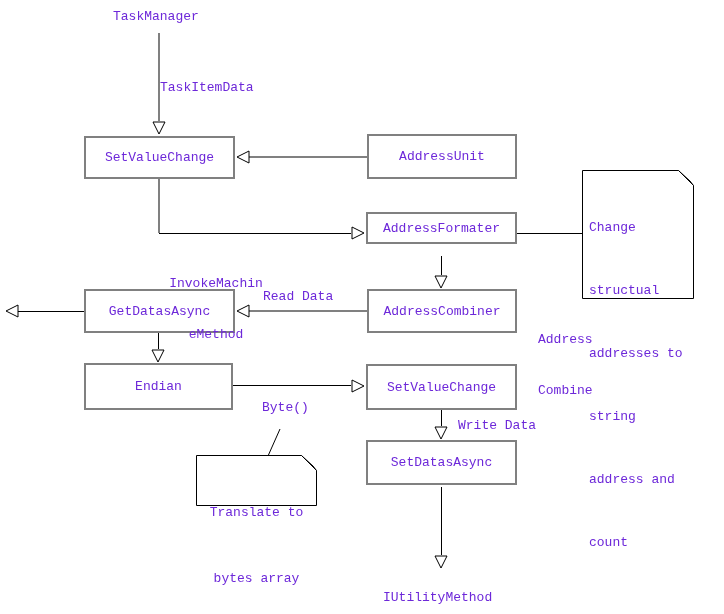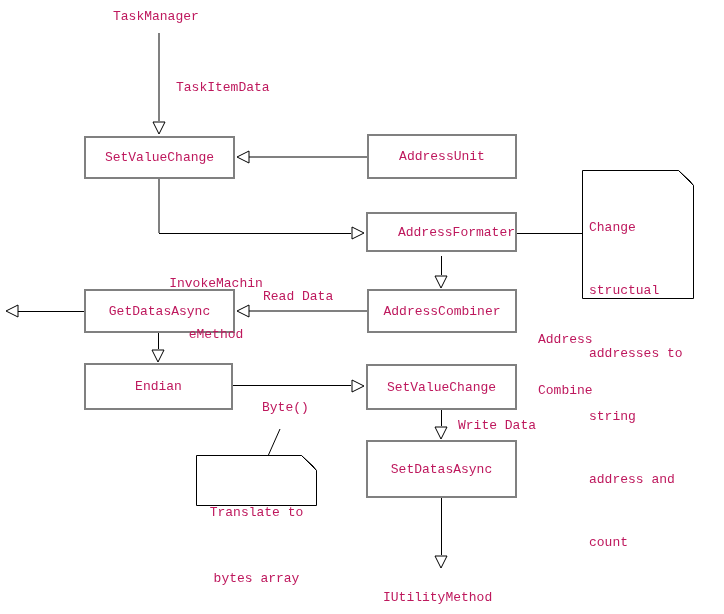--- a/index.html
+++ b/index.html
@@ -1,18 +1,18 @@
 <!DOCTYPE html>
 <html><head>
 <meta charset="utf-8">
 <style>
   html,body { margin:0; padding:0; background:#fff; }
   .canvas {
     position:relative; width:724px; height:614px; background:#ffffff;
-    font-family:"Liberation Mono","DejaVu Sans Mono",monospace; color:#be185d;
+    font-family:"Liberation Mono","DejaVu Sans Mono",monospace; color:#6d28d9;
     overflow:hidden;
   }
   .box {
     position:absolute; box-sizing:border-box; background:#fff;
     border:2px solid #808080; display:flex; align-items:center; justify-content:center;
     font-size:13px; white-space:nowrap;
   }
   .ln { position:absolute; background:#000; }
   .ln.gray { background:#808080; }
   .lbl { position:absolute; font-size:13px; white-space:pre; line-height:17px; }
@@ -78,40 +78,40 @@
   <svg class="ah" style="left:434px; top:555px;" width="14" height="14">
       <polygon points="1,1 13,1 7,13" fill="#fff" stroke="#000"></polygon>
     </svg>
 
   <div class="box" style="left:84px;  top:136px; width:151px; height:43px;">
       <span>SetValueChange</span>
     </div>
   <div class="box" style="left:367px; top:134px; width:150px; height:45px;">
       <span>AddressUnit</span>
     </div>
-  <div class="box" style="left:366px; top:212px; width:151px; height:40px;justify-content:flex-end;">
+  <div class="box" style="left:366px; top:212px; width:151px; height:32px;">
       <span>AddressFormater</span>
     </div>
   <div class="box" style="left:367px; top:289px; width:150px; height:44px;justify-content:center;">
       <span>AddressCombiner</span>
     </div>
   <div class="box" style="left:84px;  top:289px; width:151px; height:44px;">
       <span>GetDatasAsync</span>
     </div>
   <div class="box" style="left:84px;  top:363px; width:149px; height:47px;">
       <span>Endian</span>
     </div>
   <div class="box" style="left:366px; top:364px; width:151px; height:46px;">
       <span>SetValueChange</span>
     </div>
-  <div class="box" style="left:366px; top:440px; width:151px; height:58px;">
+  <div class="box" style="left:366px; top:440px; width:151px; height:45px;">
       <span>SetDatasAsync</span>
     </div>
 
-  <div class="lbl" style="left:176px; top:79px;">TaskItemData</div>
+  <div class="lbl" style="left:160px; top:79px;">TaskItemData</div>
   <div class="lbl center" style="left:160px; top:241px; width:112px;">
     <div>InvokeMachin</div>
     <div>eMethod</div>
   </div>
   <div class="lbl" style="left:263px; top:288px;">Read Data</div>
   <div class="lbl" style="left:538px; top:297px;">
     <div>Address</div>
     <div>Combine</div>
   </div>
   <div class="lbl" style="left:262px; top:399px;">Byte()</div>

